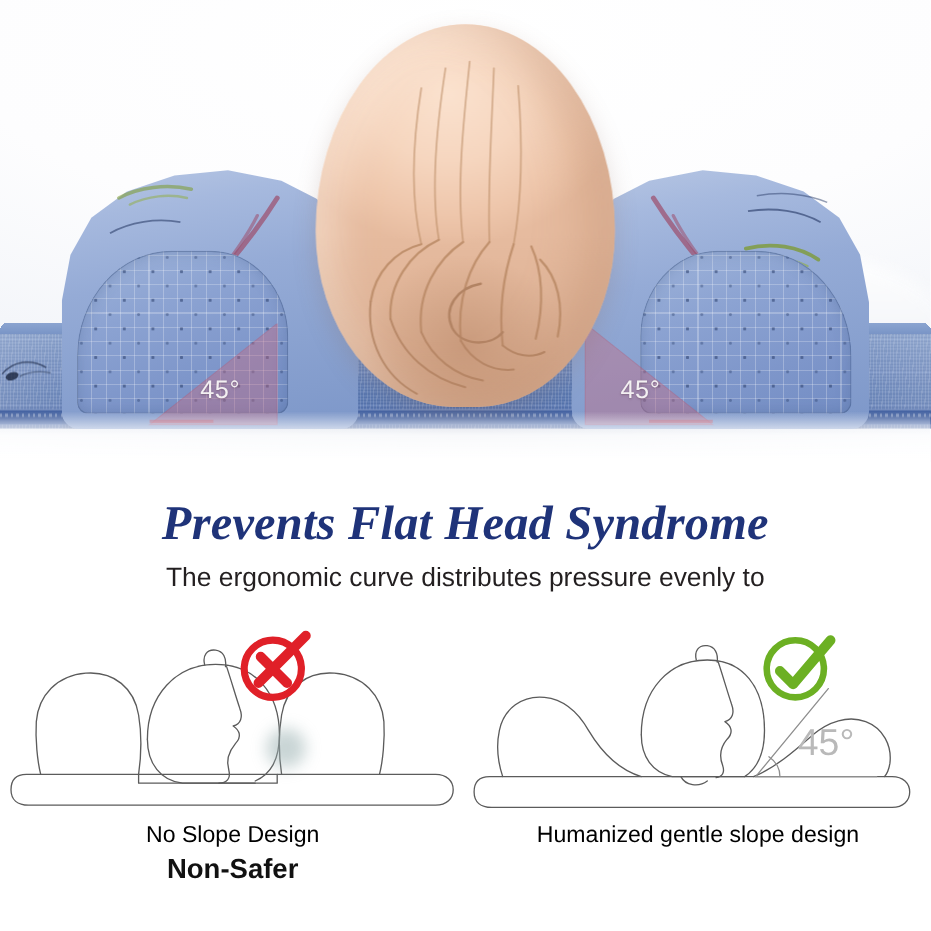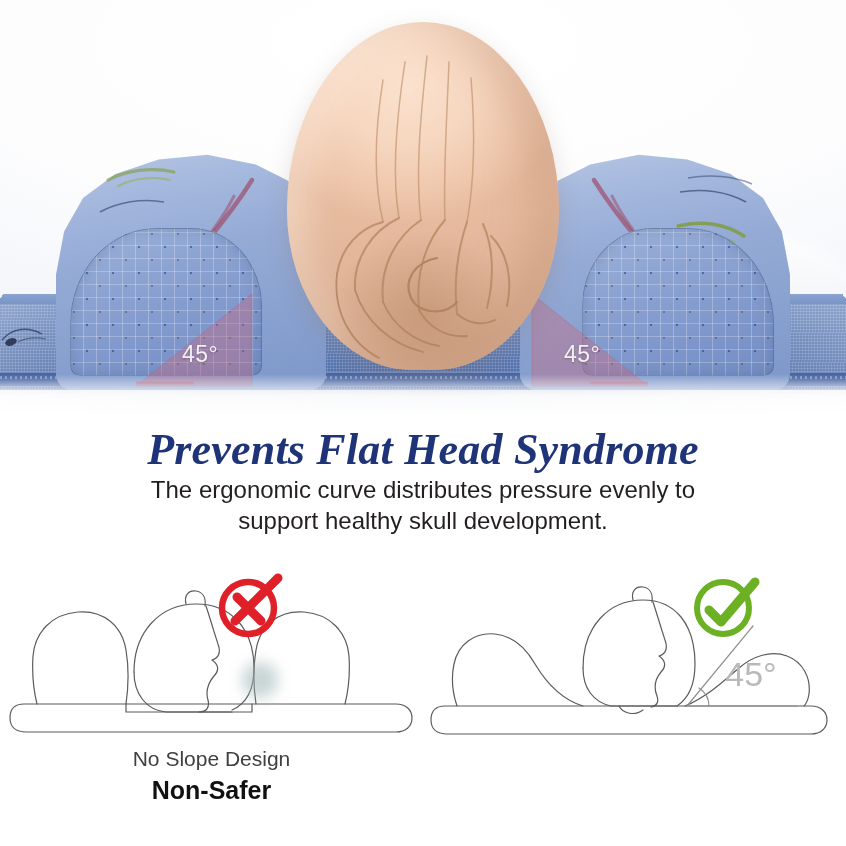--- a/index.html
+++ b/index.html
@@ -155,46 +155,46 @@
   }
   
   .photo-fade{
     position:absolute;left:0;bottom:0;width:846px;height:46px;
     background:linear-gradient(180deg, rgba(255,255,255,0) 0%, rgba(255,255,255,.85) 48%, #ffffff 100%);
   }
 
   
   .copy{position:absolute;left:0;top:420px;width:846px;height:150px;text-align:center;}
   .headline{
-    margin:6px 0 0;font-size:44px;line-height:1.08;
+    margin:32px 0 0;font-size:44px;line-height:1.08;
     font-family:"Liberation Serif","DejaVu Serif",serif;
     font-weight:700;font-style:italic;color:#1f3379;
     letter-spacing:.2px;
     text-shadow:
       0 0 6px #ffffff, 0 0 10px #ffffff,
       1px 1px 0 #ffffff, -1px 1px 0 #ffffff, 1px -1px 0 #ffffff, -1px -1px 0 #ffffff;
   }
   .subline{
-    margin:0 auto 0;width:680px;
+    margin:10px auto 0;width:680px;
     font-size:24px;line-height:1.30;color:#231f20;font-weight:400;
   }
 
   
   .compare{position:absolute;left:0;top:560px;width:846px;height:286px;}
   .col{position:absolute;top:0;width:423px;height:286px;}
   .col.left{left:0;}
   .col.right{left:423px;}
   .diagram{position:absolute;left:0;top:0;width:423px;height:180px;}
   .badge{position:absolute;top:8px;width:76px;height:76px;}
   .col.left .badge{left:212px;}
   .col.right .badge{left:264px;}
   .caption{
     position:absolute;left:0;top:186px;width:423px;text-align:center;
   }
-  .cap-main{font-size:21px;color:#404040;line-height:1.25;}
+  .cap-main{font-size:21px;color:#000000;line-height:1.25;}
   .cap-bold{font-size:25px;color:#111;font-weight:700;margin-top:3px;line-height:1.25;}
 </style>
 </head>
 <body>
 
 <div id="page">
 
   <div class="photo">
     <div class="bg-cushion"></div>
     <div class="amb-shadow"></div>
@@ -294,21 +294,20 @@
       <div class="head-shade"></div>
     </div>
 
     <div class="photo-fade"></div>
   </div>
 
   <div class="copy">
     <div class="headline">Prevents Flat Head Syndrome</div>
     <div class="subline">
       <div>The ergonomic curve distributes pressure evenly to</div>
-      <div>support healthy skull development.</div>
     </div>
   </div>
 
   <div class="compare">
 
     <div class="col left">
       <svg class="diagram" viewBox="0 0 423 180">
         <g fill="none" stroke="#5b5b5b" stroke-width="1.2" stroke-linejoin="round" stroke-linecap="round">
 
           <path d="M24 144 C14 144, 10 150, 10 158 C10 167, 16 172, 26 172 L396 172 C406 172, 412 166, 412 158 C412 150, 406 144, 396 144 Z"></path>
@@ -373,17 +372,18 @@
         </g>
         <text x="328" y="126" text-anchor="middle" font-family="Liberation Sans, sans-serif" font-size="34" fill="#b9b9b9">45°</text>
       </svg>
 
       <svg class="badge" viewBox="0 0 76 76">
         <circle cx="36" cy="40" r="26" fill="none" stroke="#6cb023" stroke-width="6"></circle>
         <path d="M22 42 L34 54 L68 14" fill="none" stroke="#6cb023" stroke-width="9" stroke-linecap="round" stroke-linejoin="round"></path>
       </svg>
 
       <div class="caption">
+        <div class="cap-main">Humanized gentle slope design</div>
       </div>
     </div>
 
   </div>
 </div>
 
 </body></html>

